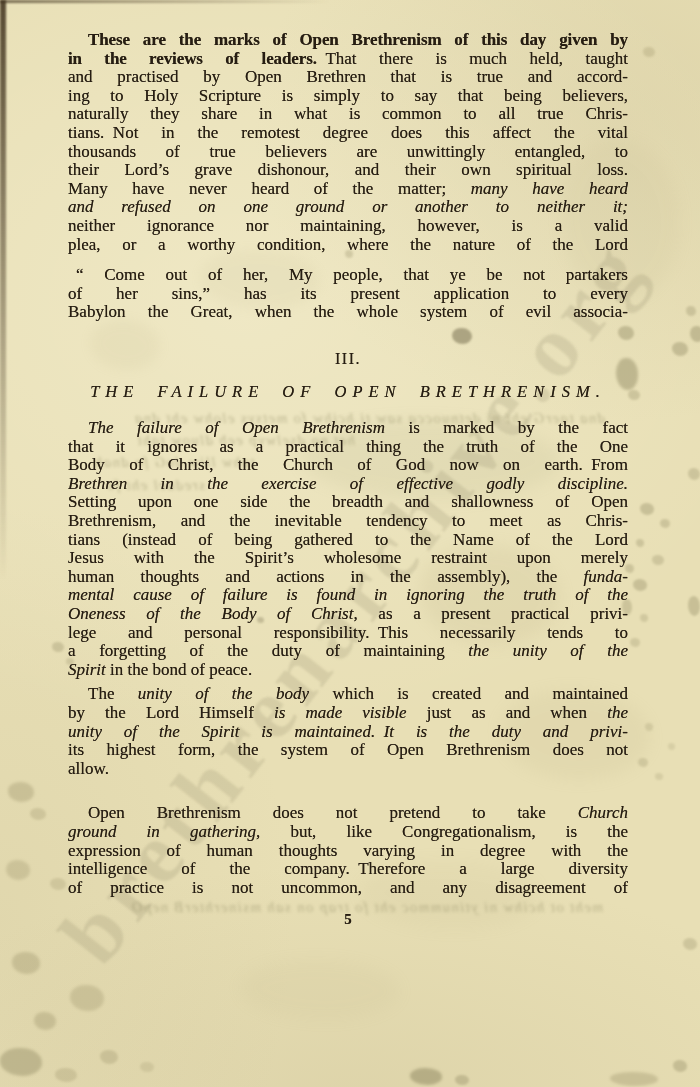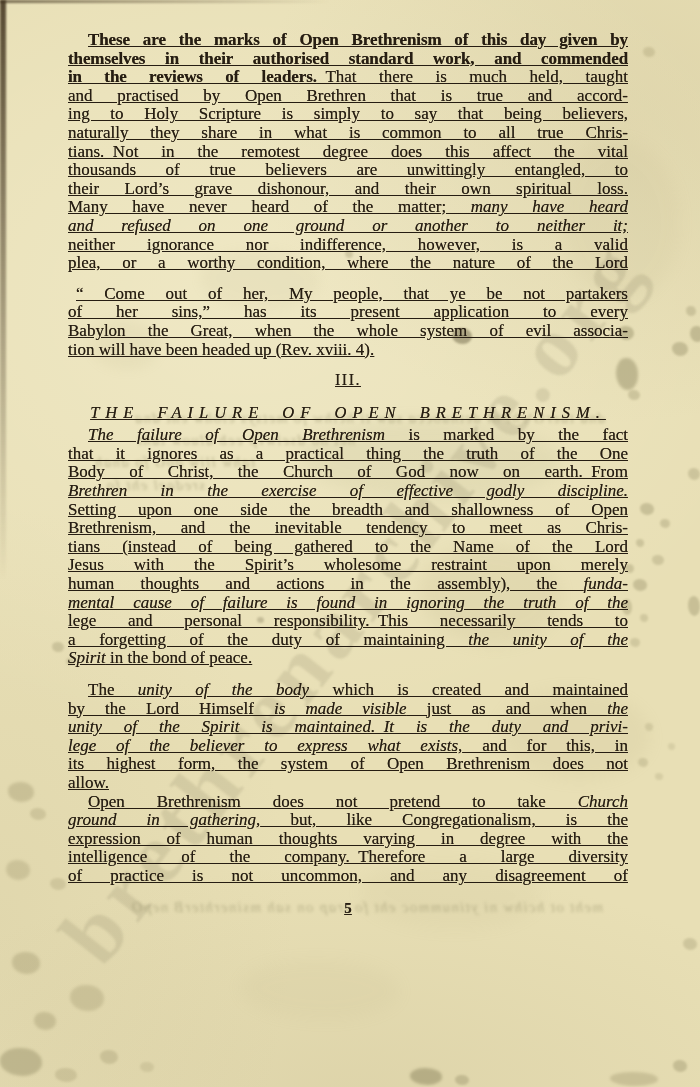--- a/index.html
+++ b/index.html
@@ -25,38 +25,37 @@
   .ghost{
     position:absolute;height:18px;overflow:hidden;white-space:nowrap;
     font-style:italic;font-size:14.5px;letter-spacing:1.5px;
     color:#8f8a63;filter:blur(1.7px);opacity:.5;
     transform:scaleX(-1);
   }
   .flow{
     position:absolute;left:68px;top:31px;width:560px;
     color:#261d12;font-size:17px;line-height:18.6px;
     text-shadow:0 0 .5px rgba(42,33,21,.75);
-    text-decoration:underline;
   }
   .line{text-align:justify;text-align-last:justify;}
   .line.flush{text-align-last:left;}
   .line.ind{padding-left:20px;}
   .line.indq{padding-left:8px;}
   .s-b{font-weight:700;letter-spacing:-.1px;}
   .s-i{font-style:italic;}
   .h-num{text-align:center;font-size:16px;letter-spacing:1.5px;}
   .h-title{text-align:center;font-style:italic;font-size:16.5px;letter-spacing:6px;word-spacing:8px;}
   .pageno{text-align:center;font-size:15px;font-weight:700;}
   .flow > :nth-child(1){margin-top:0;}
   .flow > :nth-child(2){margin-top:12px;}
-  .flow > :nth-child(3){margin-top:12px;}
+  .flow > :nth-child(3){margin-top:28px;}
   .flow > :nth-child(4){margin-top:14px;}
-  .flow > :nth-child(5){margin-top:4px;}
-  .flow > :nth-child(6){margin-top:13px;}
-  .flow > :nth-child(7){margin-top:0;}
+  .flow > :nth-child(5){margin-top:18px;}
+  .flow > :nth-child(6){margin-top:6px;}
+  .flow > :nth-child(7){margin-top:26px;}
   .flow > :nth-child(8){margin-top:13px;}
   .edge-left{
     position:absolute;left:0;top:0;width:6px;height:580px;
     background:linear-gradient(to bottom, rgba(62,48,28,.85), rgba(62,48,28,0));
     filter:blur(1px);
   }
   .edge-top{
     position:absolute;left:0;top:0;width:330px;height:3px;
     background:linear-gradient(to right, rgba(62,48,28,.65), rgba(62,48,28,0));
     filter:blur(.8px);
@@ -123,61 +122,59 @@
   <div class="layer" id="ghosts">
       <div class="ghost" style="left: 70px; top: 410px; width: 535px;">dna taerG eht ni detnuocca saw ti hcihw fo metsys elohw eht dna</div>
       <div class="ghost" style="left: 70px; top: 432px; width: 285px;">het no dselwvp eeb dluow taht</div>
       <div class="ghost" style="left: 70px; top: 454px; width: 185px;">tahw lliw doG fo dnah</div>
       <div class="ghost" style="left: 70px; top: 477px; width: 135px;">sredael eht fo</div>
       <div class="ghost" style="left: 75px; top: 899px; width: 528px;">meht ot hcihw ni ytinummoc eht fo trap on sah msinerhterB nepO</div>
     </div>
   <div class="flow" id="flow">
       <div class="para">
         <div class="line ind"><span class="s-b">These are the marks of Open Brethrenism of this day given by</span></div>
-        <div class="line"><span class="s-b">themselves in their authorised standard work, and commended</span></div>
         <div class="line"><span class="s-b">in the reviews of leaders.</span><span class="s-r"> That there is much held, taught</span></div>
         <div class="line"><span class="s-r">and practised by Open Brethren that is true and accord-</span></div>
         <div class="line"><span class="s-r">ing to Holy Scripture is simply to say that being believers,</span></div>
         <div class="line"><span class="s-r">naturally they share in what is common to all true Chris-</span></div>
         <div class="line"><span class="s-r">tians. Not in the remotest degree does this affect the vital</span></div>
         <div class="line"><span class="s-r">thousands of true believers are unwittingly entangled, to</span></div>
         <div class="line"><span class="s-r">their Lord’s grave dishonour, and their own spiritual loss.</span></div>
         <div class="line"><span class="s-r">Many have never heard of the matter; </span><span class="s-i">many have heard</span></div>
         <div class="line"><span class="s-i">and refused on one ground or another to neither it;</span></div>
-        <div class="line"><span class="s-r">neither ignorance nor indifference, however, is a valid</span></div>
+        <div class="line"><span class="s-r">neither ignorance nor maintaining, however, is a valid</span></div>
         <div class="line"><span class="s-r">plea, or a worthy condition, where the nature of the Lord</span></div>
       </div>
       <div class="para">
         <div class="line indq"><span class="s-r">“ Come out of her, My people, that ye be not partakers</span></div>
         <div class="line"><span class="s-r">of her sins,” has its present application to every</span></div>
         <div class="line"><span class="s-r">Babylon the Great, when the whole system of evil associa-</span></div>
-        <div class="line flush"><span class="s-r">tion will have been headed up (Rev. xviii. 4).</span></div>
       </div>
       <div class="h-num">III.</div>
       <div class="h-title">THE FAILURE OF OPEN BRETHRENISM.</div>
       <div class="para">
         <div class="line ind"><span class="s-i">The failure of Open Brethrenism</span><span class="s-r"> is marked by the fact</span></div>
         <div class="line"><span class="s-r">that it ignores as a practical thing the truth of the One</span></div>
         <div class="line"><span class="s-r">Body of Christ, the Church of God now on earth. From</span></div>
         <div class="line"><span class="s-i">Brethren in the exercise of effective godly discipline.</span></div>
         <div class="line"><span class="s-r">Setting upon one side the breadth and shallowness of Open</span></div>
         <div class="line"><span class="s-r">Brethrenism, and the inevitable tendency to meet as Chris-</span></div>
         <div class="line"><span class="s-r">tians (instead of being gathered to the Name of the Lord</span></div>
         <div class="line"><span class="s-r">Jesus with the Spirit’s wholesome restraint upon merely</span></div>
         <div class="line"><span class="s-r">human thoughts and actions in the assembly), the </span><span class="s-i">funda-</span></div>
         <div class="line"><span class="s-i">mental cause of failure is found in ignoring the truth of the</span></div>
+        <div class="line"><span class="s-i">Oneness of the Body of Christ,</span><span class="s-r"> as a present practical privi-</span></div>
         <div class="line"><span class="s-r">lege and personal responsibility. This necessarily tends to</span></div>
         <div class="line"><span class="s-r">a forgetting of the duty of maintaining </span><span class="s-i">the unity of the</span></div>
         <div class="line flush"><span class="s-i">Spirit</span><span class="s-r"> in the bond of peace.</span></div>
       </div>
       <div class="para">
         <div class="line ind"><span class="s-r">The </span><span class="s-i">unity of the body</span><span class="s-r"> which is created and maintained</span></div>
         <div class="line"><span class="s-r">by the Lord Himself </span><span class="s-i">is made visible</span><span class="s-r"> just as and when </span><span class="s-i">the</span></div>
         <div class="line"><span class="s-i">unity of the Spirit is maintained. It is the duty and privi-</span></div>
-        <div class="line"><span class="s-i">lege of the believer to express what exists,</span><span class="s-r"> and for this, in</span></div>
         <div class="line"><span class="s-r">its highest form, the system of Open Brethrenism does not</span></div>
         <div class="line flush"><span class="s-r">allow.</span></div>
       </div>
       <div class="para">
         <div class="line ind"><span class="s-r">Open Brethrenism does not pretend to take </span><span class="s-i">Church</span></div>
         <div class="line"><span class="s-i">ground in gathering,</span><span class="s-r"> but, like Congregationalism, is the</span></div>
         <div class="line"><span class="s-r">expression of human thoughts varying in degree with the</span></div>
         <div class="line"><span class="s-r">intelligence of the company. Therefore a large diversity</span></div>
         <div class="line"><span class="s-r">of practice is not uncommon, and any disagreement of</span></div>
       </div>

